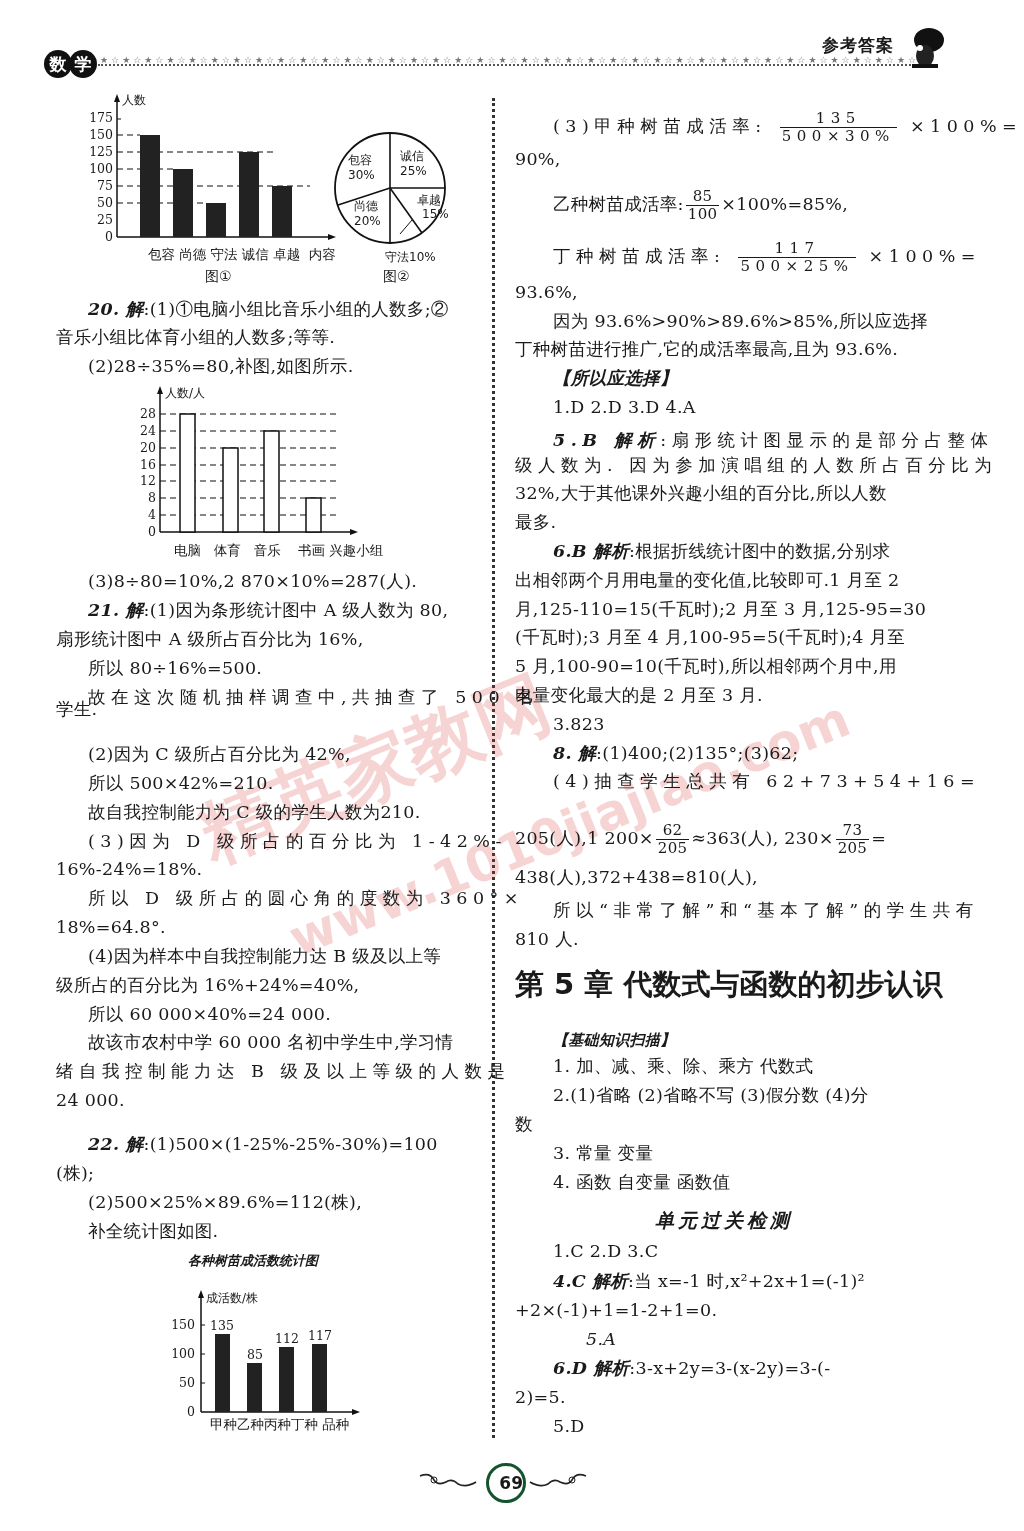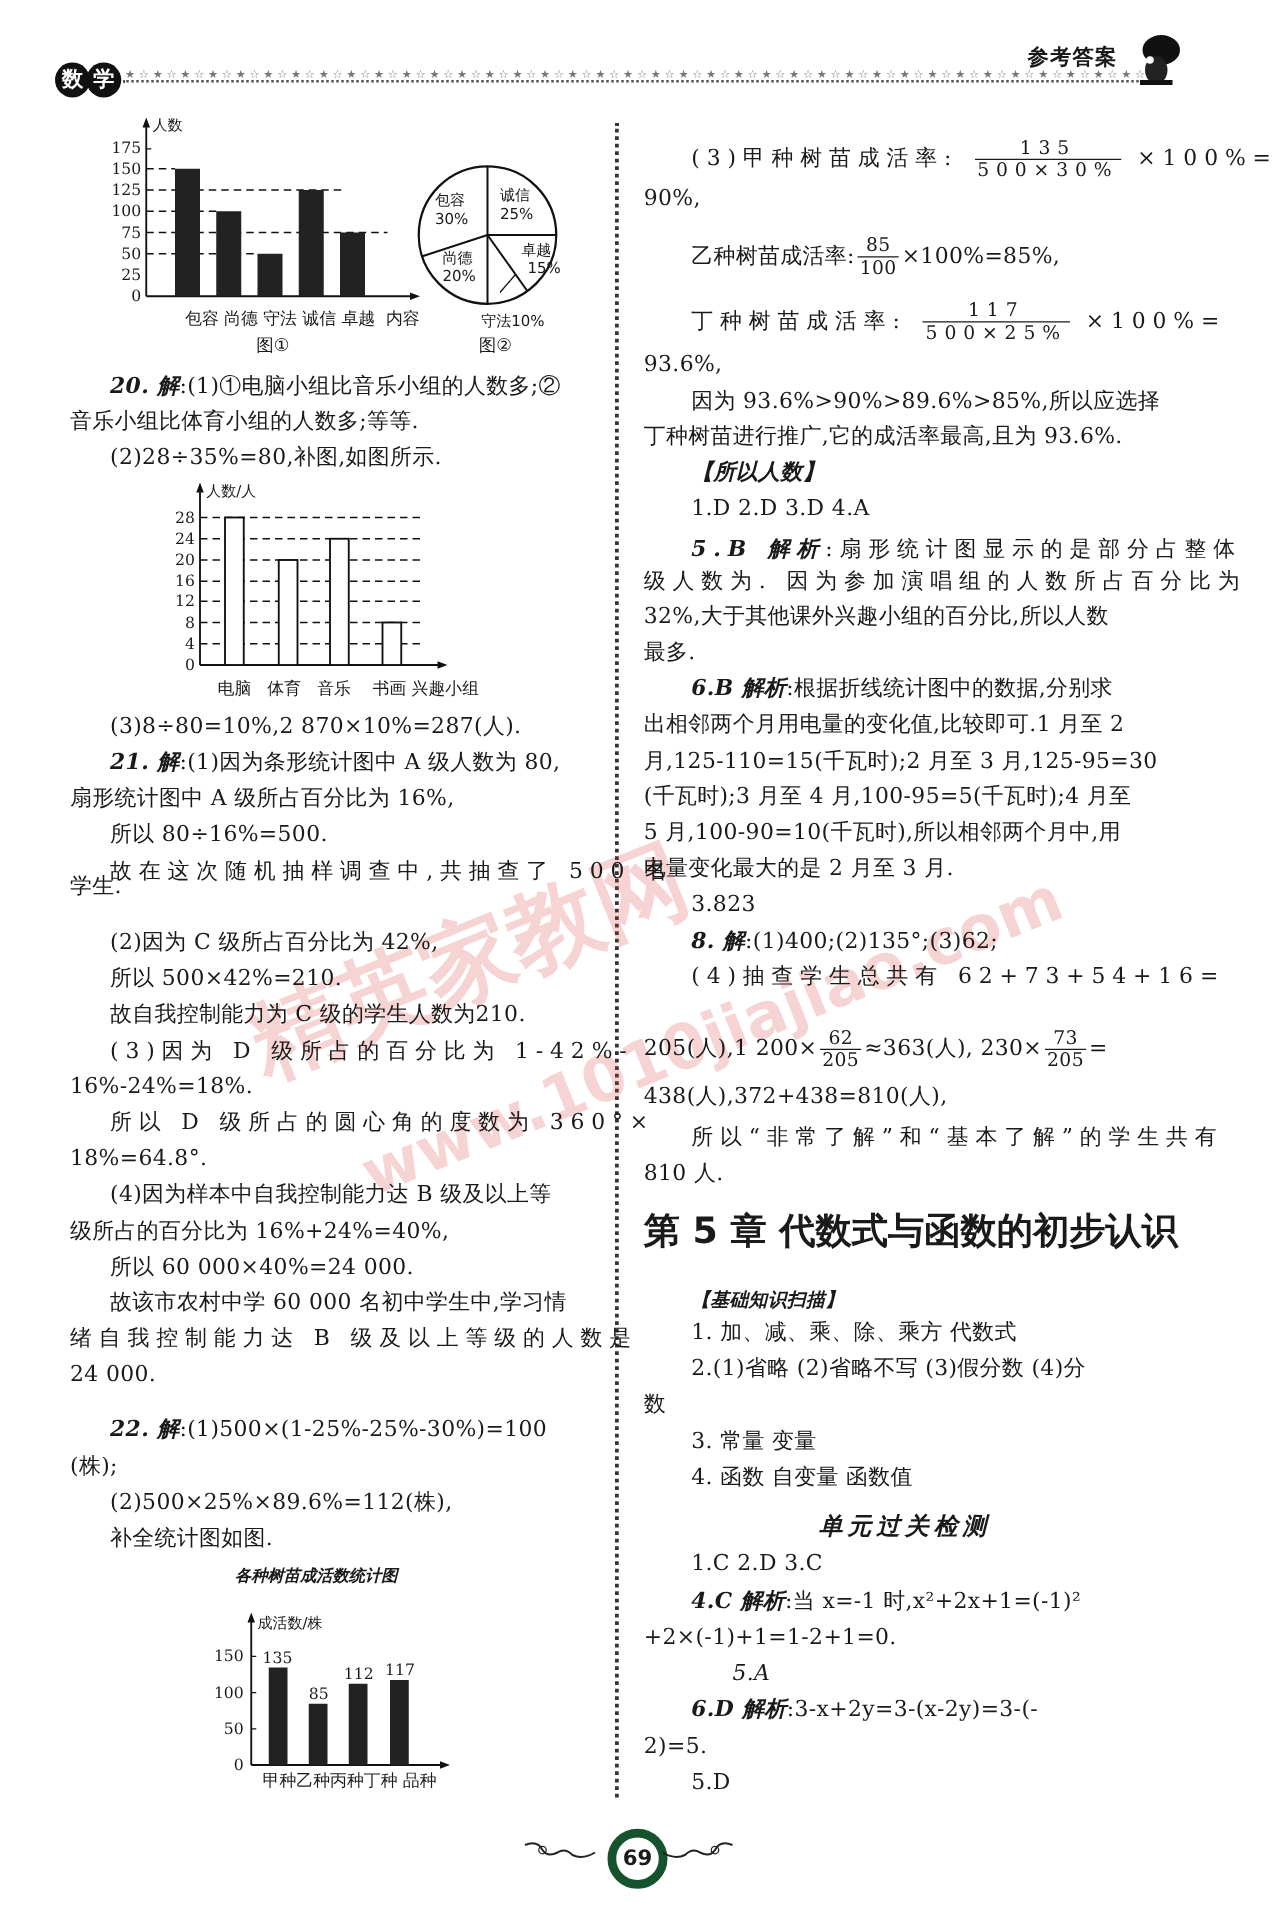--- a/index.html
+++ b/index.html
@@ -56,21 +56,21 @@
   .chart-text { font-family: "DejaVu Sans", sans-serif; font-size: 12px; fill: #1a1a1a; }
   .chart-num { font-family: "DejaVu Serif", serif; font-size: 12.5px; fill: #1a1a1a; }
   .caption { position: absolute; font-size: 14px; font-family: "DejaVu Sans", sans-serif; }
   .watermark {
     position: absolute; color: rgba(220, 60, 60, 0.22); font-weight: bold;
     font-family: "DejaVu Sans", sans-serif; transform: rotate(-22deg); white-space: nowrap;
     pointer-events: none;
   }
   .page-num {
     position: absolute; left: 486px; top: 1463px; width: 34px; height: 34px; border-radius: 50%;
-    border: 7px solid #14532d; text-align: center; line-height: 34px; font-weight: bold; font-size: 17px;
+    border: 3px solid #14532d; text-align: right; line-height: 34px; font-weight: bold; font-size: 17px;
     font-family: "DejaVu Sans", sans-serif;
   }
   .flourish { position: absolute; top: 1470px; }
 </style>
 </head>
 <body>
 
 <div class="subject-badge">
   <span>数</span>
   <span>学</span>
@@ -262,21 +262,21 @@
 </div>
 <div class="line wide" style="left:553px; top:240px;">
   <span>丁种树苗成活率:</span>
   <span class="frac"><span class="num">117</span><span class="den">500×25%</span></span>
   <span>×100%=</span>
 </div>
 <div class="line" style="left:515px; top:281px;">93.6%,</div>
 <div class="line" style="left:553px; top:310px;">因为 93.6%&gt;90%&gt;89.6%&gt;85%,所以应选择</div>
 <div class="line" style="left:515px; top:338px;">丁种树苗进行推广,它的成活率最高,且为 93.6%.</div>
 
-<div class="line b" style="left:553px; top:367px;">【所以人数】</div>
+<div class="line b" style="left:553px; top:367px;">【所以应选择】</div>
 <div class="line" style="left:553px; top:396px;">1.D  2.D  3.D  4.A</div>
 <div class="line wide" style="left:553px; top:429px;"><span class="b">5.B   解析</span><span>:扇形统计图显示的是部分占整体</span></div>
 <div class="line wide" style="left:515px; top:454px;">级人数为. 因为参加演唱组的人数所占百分比为</div>
 <div class="line" style="left:515px; top:482px;">32%,大于其他课外兴趣小组的百分比,所以人数</div>
 <div class="line" style="left:515px; top:511px;">最多.</div>
 <div class="line" style="left:553px; top:540px;"><span class="b">6.B   解析</span><span>:根据折线统计图中的数据,分别求</span></div>
 <div class="line" style="left:515px; top:569px;">出相邻两个月用电量的变化值,比较即可.1 月至 2</div>
 <div class="line" style="left:515px; top:598px;">月,125-110=15(千瓦时);2 月至 3 月,125-95=30</div>
 <div class="line" style="left:515px; top:626px;">(千瓦时);3 月至 4 月,100-95=5(千瓦时);4 月至</div>
 <div class="line" style="left:515px; top:655px;">5 月,100-90=10(千瓦时),所以相邻两个月中,用</div>

